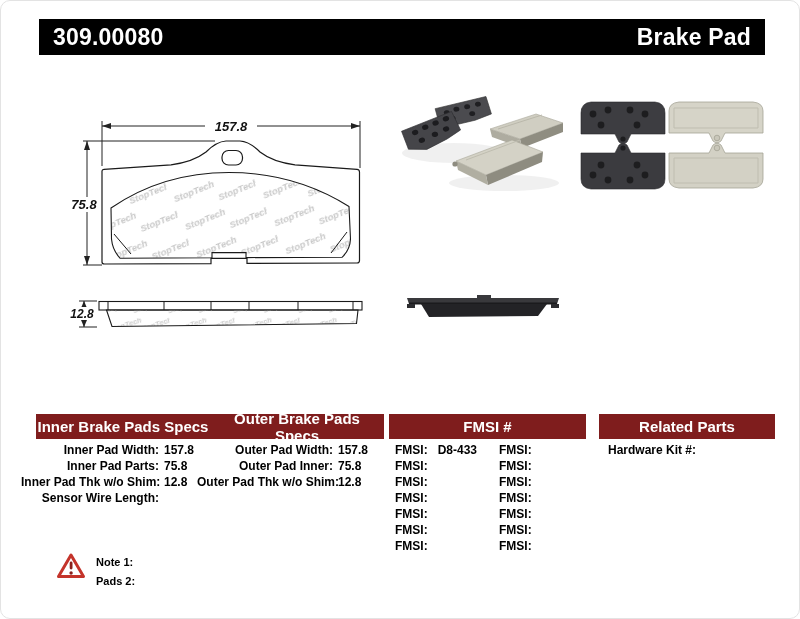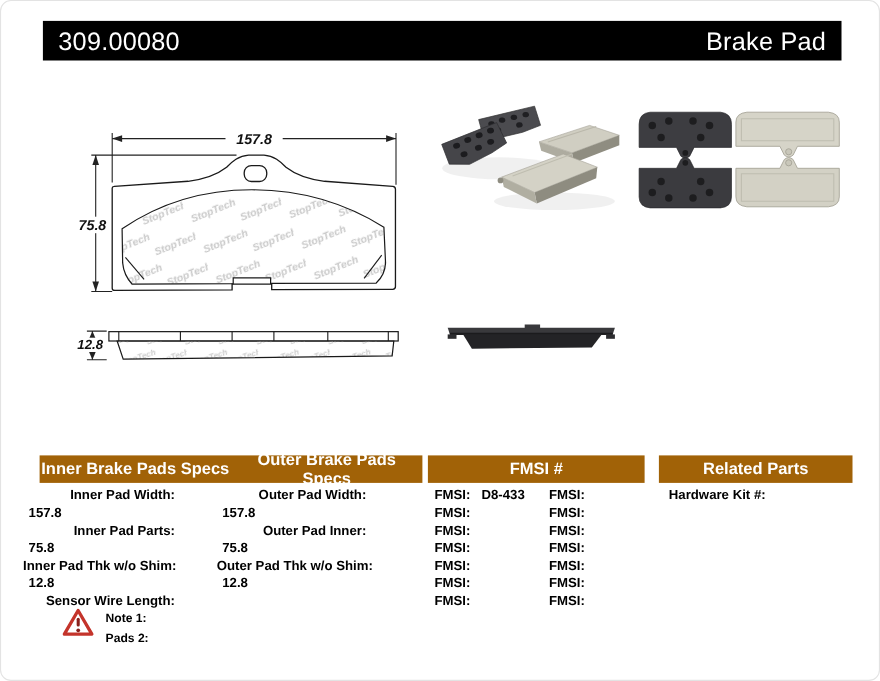--- a/index.html
+++ b/index.html
@@ -6,31 +6,31 @@
   .page{
     position:relative;width:800px;height:619px;background:#ffffff;
     font-family:"Liberation Sans",sans-serif;color:#111;overflow:hidden;
     border:1px solid #e3e3e3;border-radius:10px;box-sizing:border-box;
   }
   .abs{position:absolute;}
   
   .titlebar{
     left:38px;top:18px;width:726px;height:36px;background:#000;color:#fff;
     display:flex;justify-content:space-between;align-items:center;
-    padding:0 14px;box-sizing:border-box;font-weight:normal;font-size:23px;letter-spacing:.2px;
+    padding:0 14px;box-sizing:border-box;font-weight:bold;font-size:23px;letter-spacing:.2px;
   }
   
   .thead{
-    top:413px;height:25px;background:#a16207;color:#fff;font-weight:bold;font-size:15px;
+    top:413px;height:25px;background:#7f1d1d;color:#fff;font-weight:bold;font-size:15px;
     display:flex;align-items:center;justify-content:center;box-sizing:border-box;
   }
   .thead .half{flex:1;text-align:center;}
   
   .col{top:441px;font-size:12px;font-weight:bold;line-height:16px;color:#000;}
-  .spec-row{display:flex;white-space:nowrap;flex-direction:column;}
+  .spec-row{display:flex;white-space:nowrap;}
   .spec-row .lbl{display:inline-block;width:138px;text-align:right;}
   .spec-row .lbl.w2{width:136px;}
   .spec-row .val{margin-left:5px;text-align:left;}
   .fmsi-row{white-space:nowrap;}
   .fmsi-row .val{margin-left:10px;}
   
   .notes{left:95px;top:552px;font-size:11px;font-weight:bold;line-height:18.5px;color:#000;}
   svg{display:block;}
   .dimtext{font-family:"Liberation Sans",sans-serif;font-weight:bold;font-style:italic;fill:#111;}
   .wmtext{font-family:"Liberation Sans",sans-serif;font-weight:bold;font-style:italic;}

